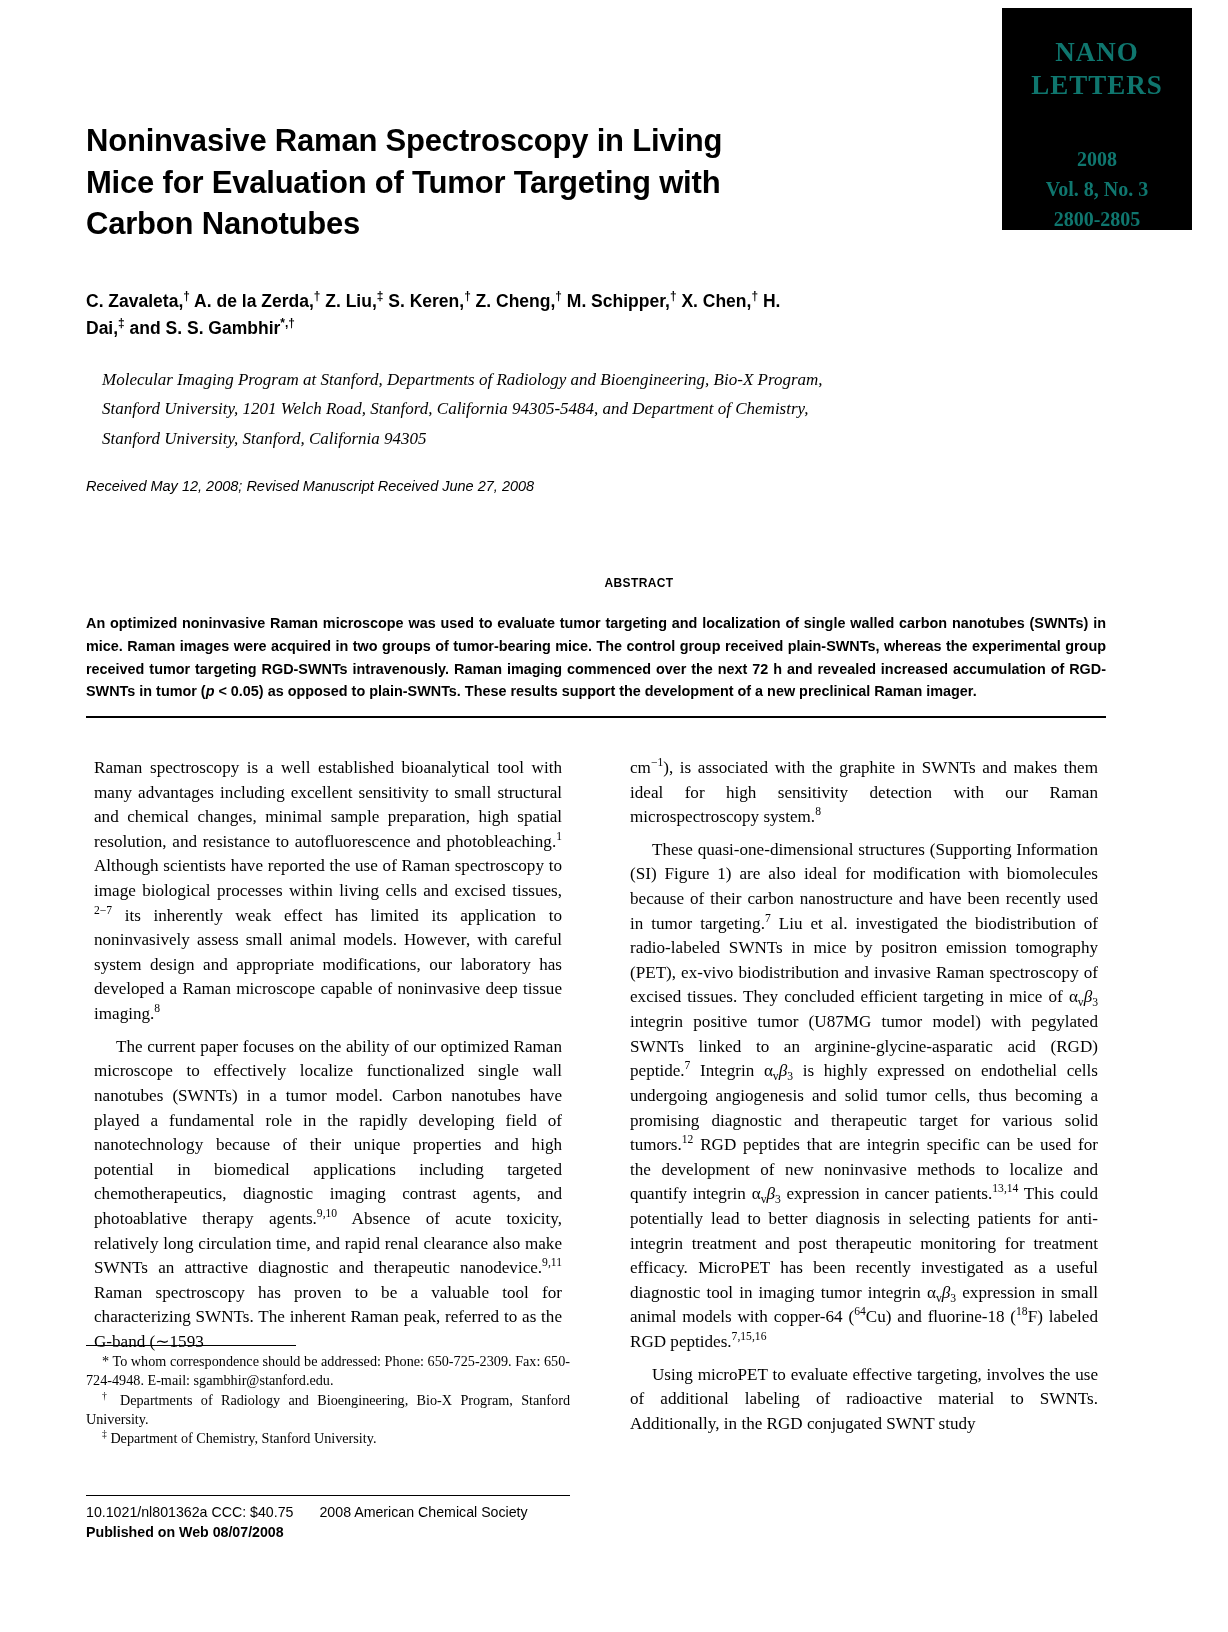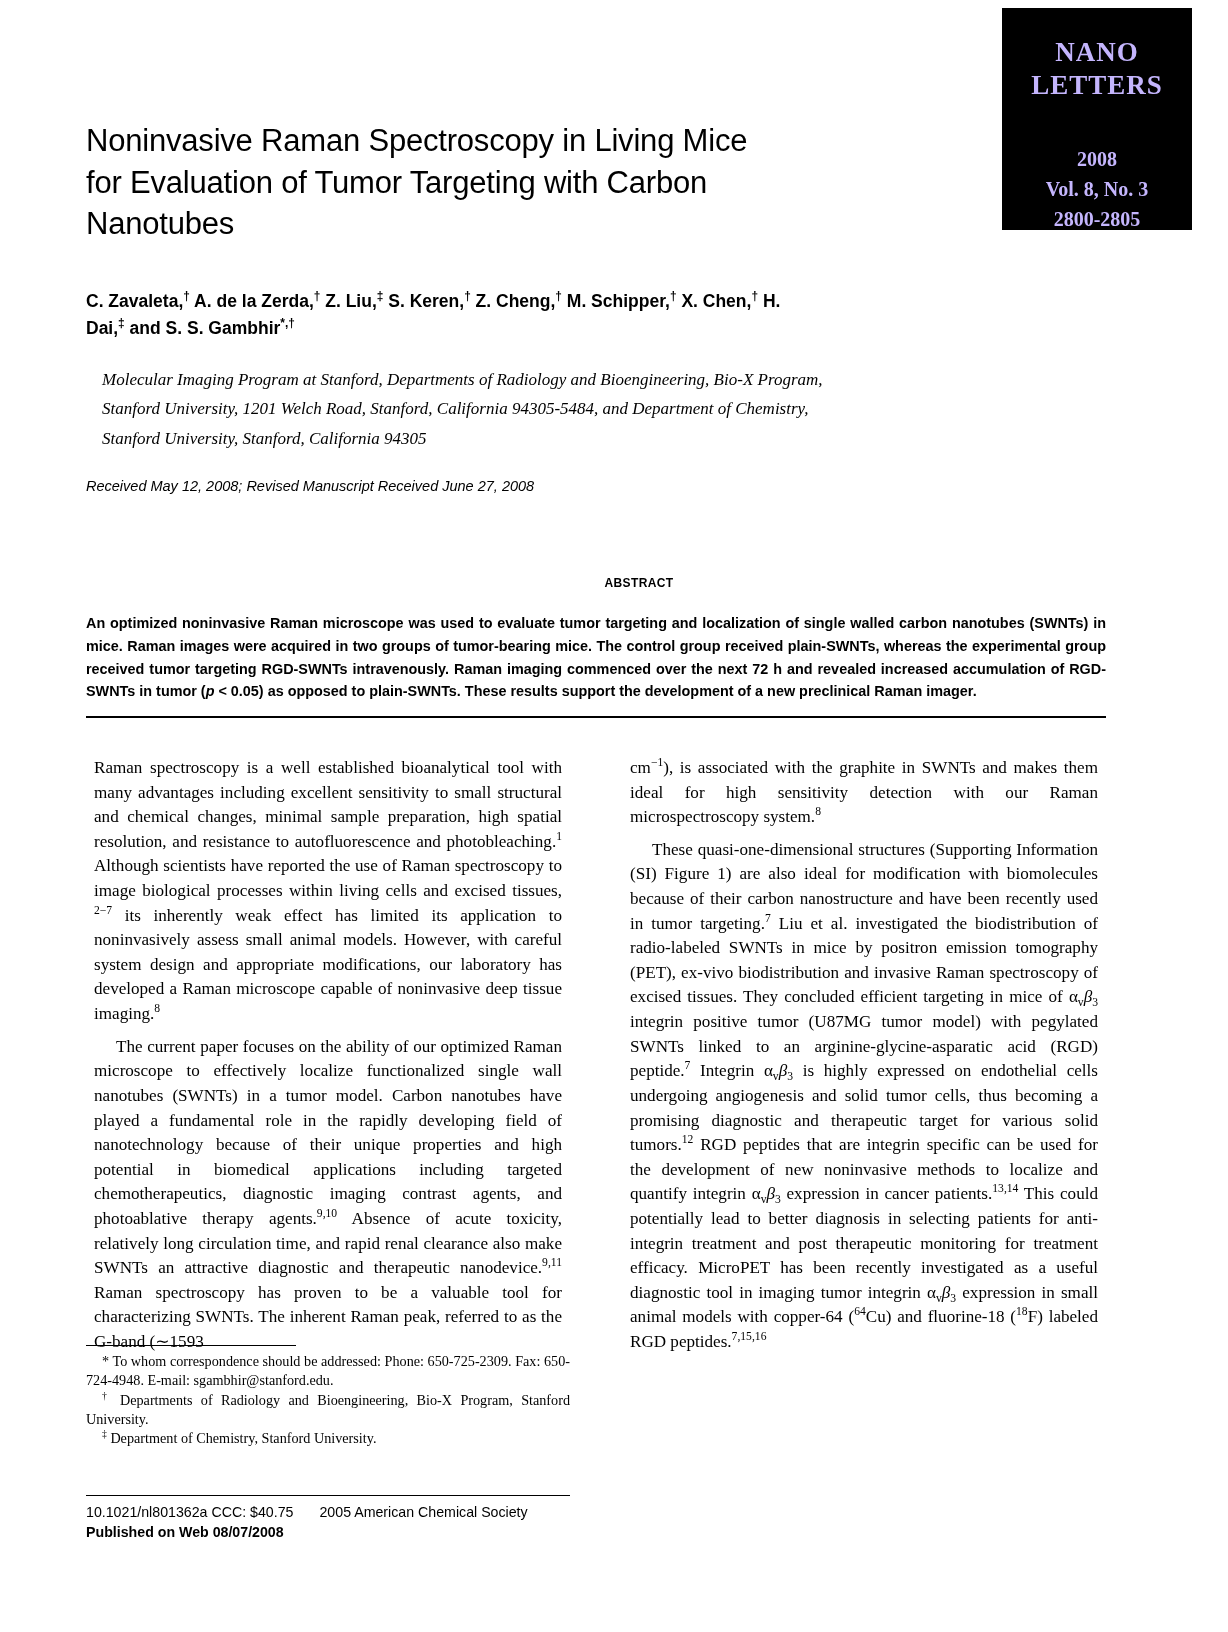--- a/index.html
+++ b/index.html
@@ -24,21 +24,21 @@
   }
 
   
   .journal-badge {
     position: absolute;
     top: 8px;
     right: 36px;
     width: 190px;
     height: 222px;
     background: #000000;
-    color: #c4b5fd;
+    color: #0f766e;
     text-align: center;
     font-family: "Liberation Serif", serif;
   }
   .journal-badge .jname {
     font-size: 27px;
     font-weight: bold;
     letter-spacing: 1px;
     line-height: 1.22;
     margin-top: 28px;
   }
@@ -50,21 +50,21 @@
   }
 
   
   .title {
     position: absolute;
     top: 120px;
     left: 86px;
     width: 680px;
     font-family: "Liberation Sans", sans-serif;
     font-size: 31px;
-    font-weight: normal;
+    font-weight: bold;
     line-height: 1.34;
     letter-spacing: -0.2px;
   }
   .authors {
     position: absolute;
     top: 288px;
     left: 86px;
     width: 700px;
     font-family: "Liberation Sans", sans-serif;
     font-size: 17.5px;
@@ -210,30 +210,31 @@
   <div class="rule"></div>
 
   <div class="col left">
     <p class="noindent">Raman spectroscopy is a well established bioanalytical tool with many advantages including excellent sensitivity to small structural and chemical changes, minimal sample preparation, high spatial resolution, and resistance to autofluorescence and photobleaching.<sup>1</sup> Although scientists have reported the use of Raman spectroscopy to image biological processes within living cells and excised tissues,<sup> 2−7</sup> its inherently weak effect has limited its application to noninvasively assess small animal models. However, with careful system design and appropriate modifications, our laboratory has developed a Raman microscope capable of noninvasive deep tissue imaging.<sup>8</sup></p>
     <p>The current paper focuses on the ability of our optimized Raman microscope to effectively localize functionalized single wall nanotubes (SWNTs) in a tumor model. Carbon nanotubes have played a fundamental role in the rapidly developing field of nanotechnology because of their unique properties and high potential in biomedical applications including targeted chemotherapeutics, diagnostic imaging contrast agents, and photoablative therapy agents.<sup>9,10</sup> Absence of acute toxicity, relatively long circulation time, and rapid renal clearance also make SWNTs an attractive diagnostic and therapeutic nanodevice.<sup>9,11</sup> Raman spectroscopy has proven to be a valuable tool for characterizing SWNTs. The inherent Raman peak, referred to as the G-band (∼1593</p>
   </div>
 
   <div class="col right">
     <p class="noindent">cm<sup>−1</sup>), is associated with the graphite in SWNTs and makes them ideal for high sensitivity detection with our Raman microspectroscopy system.<sup>8</sup></p>
     <p>These quasi-one-dimensional structures (Supporting Information (SI) Figure 1) are also ideal for modification with biomolecules because of their carbon nanostructure and have been recently used in tumor targeting.<sup>7</sup> Liu et al. investigated the biodistribution of radio-labeled SWNTs in mice by positron emission tomography (PET), ex-vivo biodistribution and invasive Raman spectroscopy of excised tissues. They concluded efficient targeting in mice of α<sub>v</sub><span class="ital">β</span><sub>3</sub> integrin positive tumor (U87MG tumor model) with pegylated SWNTs linked to an arginine-glycine-asparatic acid (RGD) peptide.<sup>7</sup> Integrin α<sub>v</sub><span class="ital">β</span><sub>3</sub> is highly expressed on endothelial cells undergoing angiogenesis and solid tumor cells, thus becoming a promising diagnostic and therapeutic target for various solid tumors.<sup>12</sup> RGD peptides that are integrin specific can be used for the development of new noninvasive methods to localize and quantify integrin α<sub>v</sub><span class="ital">β</span><sub>3</sub> expression in cancer patients.<sup>13,14</sup> This could potentially lead to better diagnosis in selecting patients for anti-integrin treatment and post therapeutic monitoring for treatment efficacy. MicroPET has been recently investigated as a useful diagnostic tool in imaging tumor integrin α<sub>v</sub><span class="ital">β</span><sub>3</sub> expression in small animal models with copper-64 (<sup>64</sup>Cu) and fluorine-18 (<sup>18</sup>F) labeled RGD peptides.<sup>7,15,16</sup></p>
+    <p>Using microPET to evaluate effective targeting, involves the use of additional labeling of radioactive material to SWNTs. Additionally, in the RGD conjugated SWNT study</p>
   </div>
 
   <div class="footnote-rule"></div>
   <div class="footnotes">
     <p>* To whom correspondence should be addressed: Phone: 650-725-2309. Fax: 650-724-4948. E-mail: sgambhir@stanford.edu.</p>
     <p><sup>†</sup> Departments of Radiology and Bioengineering, Bio-X Program, Stanford University.</p>
     <p><sup>‡</sup> Department of Chemistry, Stanford University.</p>
   </div>
 
   <div class="footer-rule"></div>
   <div class="footer">
     <div class="doi-line">
-      <span>10.1021/nl801362a CCC: $40.75</span><span class="gap"></span><span>2005 American Chemical Society</span>
+      <span>10.1021/nl801362a CCC: $40.75</span><span class="gap"></span><span>2008 American Chemical Society</span>
     </div>
     <div class="pub">Published on Web 08/07/2008</div>
   </div>
 
 </div>
 
 </body></html>

